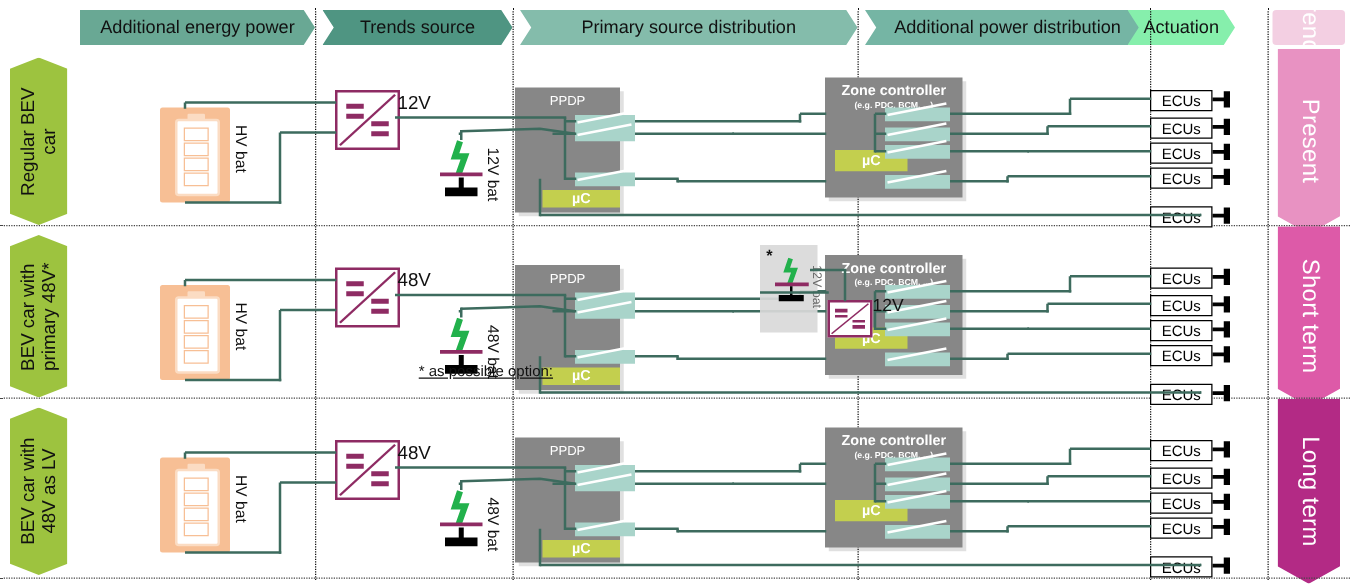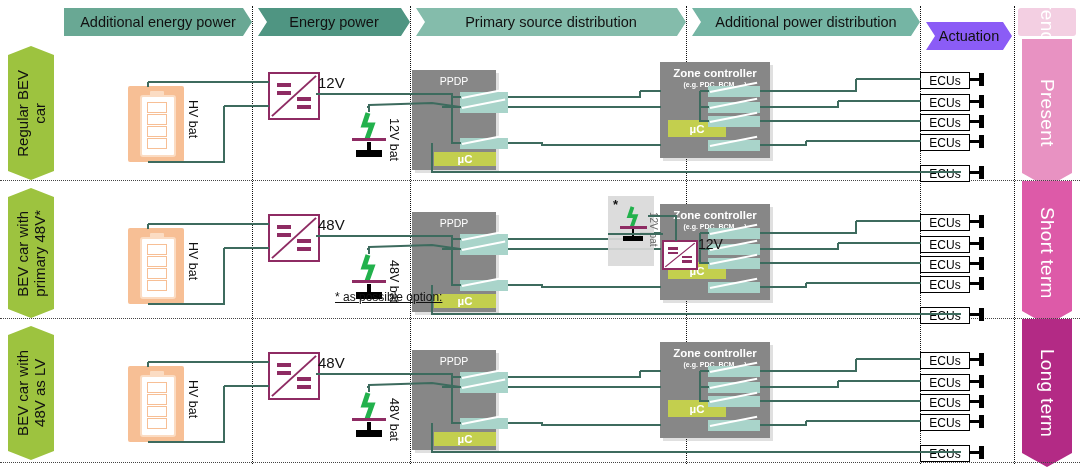--- a/index.html
+++ b/index.html
@@ -76,29 +76,29 @@
 </head>
 <body>
 
 <div class="root">
 
   <div id="header-zone">
       <div class="hdr first" style="left: 64px; width: 188px; background: rgb(105, 168, 148);">
         <span>Additional energy power</span>
       </div>
       <div class="hdr" style="left: 258px; width: 152px; background: rgb(79, 149, 130);">
-        <span>Energy power</span>
+        <span>Trends source</span>
       </div>
       <div class="hdr" style="left: 416px; width: 270px; background: rgb(132, 188, 171);">
         <span>Primary source distribution</span>
       </div>
       <div class="hdr" style="left: 692px; width: 228px; background: rgb(117, 181, 164);">
         <span>Additional power distribution</span>
       </div>
-      <div class="hdr" style="left: 926px; width: 86px; background: #8b5cf6; margin-top: 14px;">
+      <div class="hdr" style="left: 902px; width: 86px; background: #86efac;">
         <span>Actuation</span>
       </div>
       <div class="hdr trend" style="left: 1018px; width: 58px; background: rgb(243, 207, 226);">
         <span>Trends</span>
       </div>
     </div>
 
   <div id="rowlabel-zone">
       <div class="rowlab" style="top: 46px; height: 134px;">
         <span>Regular BEV<br>car</span>

